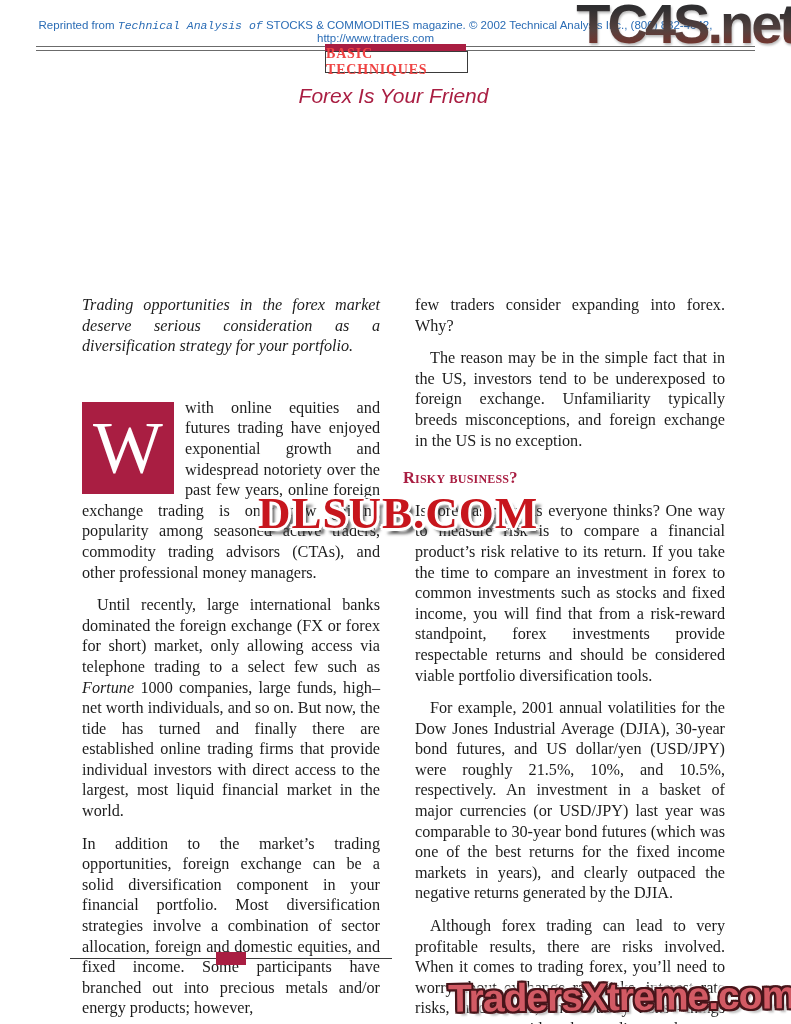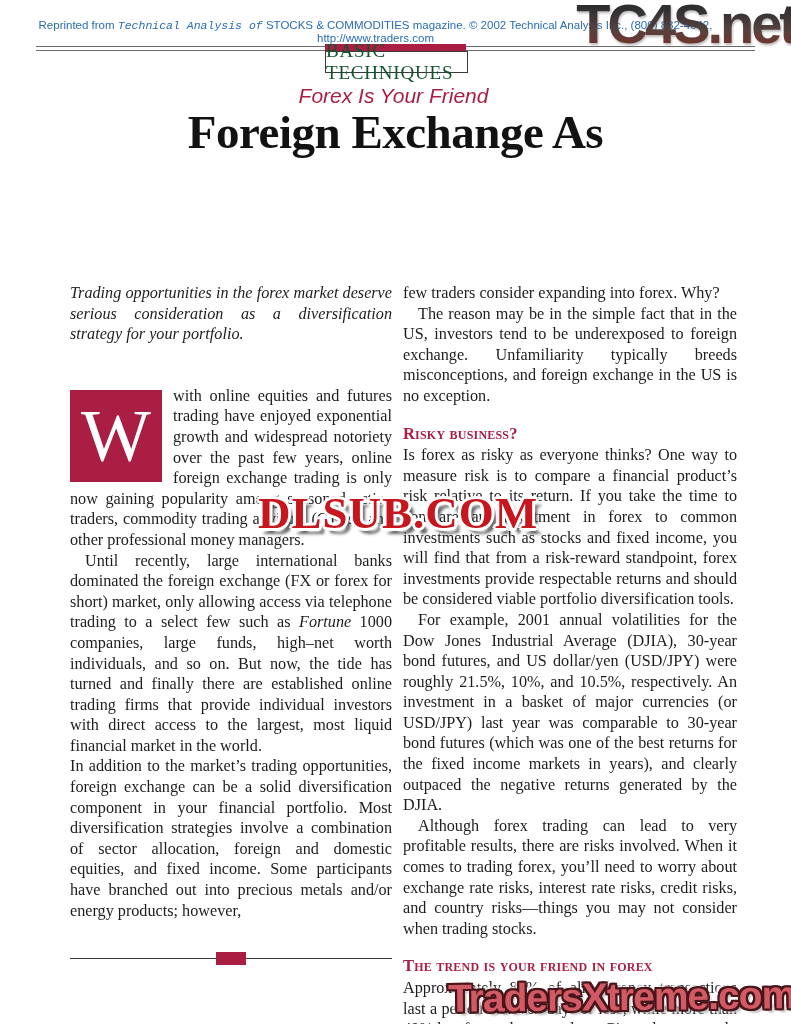--- a/index.html
+++ b/index.html
@@ -10,33 +10,33 @@
   .reprint{position:absolute;top:19px;left:0;right:40px;text-align:center;
            font-family:"Liberation Sans",sans-serif;font-size:11.5px;color:var(--header-blue,#2a6cb5);}
   .reprint i{font-family:Liberation Mono, monospace;}
 
   
   .rule{position:absolute;left:36px;width:719px;height:1px;background:#6b6b6b;}
   .rule.r1{top:46px;} .rule.r2{top:50px;}
   .kicker-bar{position:absolute;left:325px;top:44px;width:141px;height:7px;background:var(--accent,#a91e42);}
   .kicker-box{position:absolute;left:325px;top:51px;width:141px;height:20px;border:1.5px solid #3a3a3a;
               background:#fff;display:flex;align-items:center;justify-content:center;
-              font-weight:normal;font-size:19px;letter-spacing:.8px;color:#14532d;}
+              font-weight:bold;font-size:14px;letter-spacing:.8px;color:#ef4444;}
 
   .tagline{position:absolute;top:84px;left:0;right:4px;text-align:center;
            font-family:"Liberation Sans",sans-serif;font-style:italic;font-size:21px;
            color:var(--accent,#a91e42);}
   .title{position:absolute;top:106px;left:0;right:0;text-align:center;
          font-weight:bold;font-size:47px;line-height:53px;letter-spacing:-.5px;color:#121212;}
 
   
   .col{position:absolute;top:283px;font-size:16.2px;line-height:20.6px;text-align:justify;}
   .col-left{left:70px;width:322px;}
   .col-right{left:403px;width:334px;}
-  .col p{margin:0;}
+  .col p{margin:12px;}
   p.indent{text-indent:15px;}
   .intro{font-style:italic;margin-bottom:41px !important;}
   .dropcap{float:left;width:92px;height:92px;margin:4px 11px 3px 0;background:var(--accent,#a91e42);
            color:#fff;display:flex;align-items:center;justify-content:center;
            font-size:74px;line-height:74px;font-family:"Liberation Serif",serif;}
   h3.sechead{margin:17px 0 1px 0;font-size:16.5px;font-weight:bold;letter-spacing:.2px;
              font-variant:small-caps;color:var(--accent,#a91e42);text-align:left;}
 
   
   .byline-block{position:absolute;left:70px;top:946px;width:322px;text-align:center;}
@@ -71,21 +71,20 @@
   <div class="reprint"><span>Reprinted from </span><i>Technical Analysis of</i><span> STOCKS &amp; COMMODITIES magazine. © 2002 Technical Analysis Inc., (800) 832-4642, http://www.traders.com</span></div>
 
   <div class="rule r1"></div>
   <div class="rule r2"></div>
   <div class="kicker-bar"></div>
   <div class="kicker-box">BASIC TECHNIQUES</div>
 
   <div class="tagline">Forex Is Your Friend</div>
 
   <div class="title">
-    <div>Foreign Exchange As</div>
   </div>
 
   <div class="col col-left">
     <p class="intro">Trading opportunities in the forex market deserve serious consideration as a diversification strategy for your portfolio.</p>
     <p><span class="dropcap">W</span><span><span>with online equities and futures trading have enjoyed exponential growth and widespread notoriety over the past few years, online foreign exchange trading is only now gaining popularity among seasoned active traders, commodity trading advisors (CTAs), and other professional money managers.</span></span></p>
     <p class="indent"><span>Until recently, large international banks dominated the foreign exchange (FX or forex for short) market, only allowing access via telephone trading to a select few such as </span><i>Fortune</i><span> 1000 companies, large funds, high–net worth individuals, and so on. But now, the tide has turned and finally there are established online trading firms that provide individual investors with direct access to the largest, most liquid financial market in the world.</span></p>
     <p><span>In addition to the market’s trading opportunities, foreign exchange can be a solid diversification component in your financial portfolio. Most diversification strategies involve a combination of sector allocation, foreign and domestic equities, and fixed income. Some participants have branched out into precious metals and/or energy products; however,</span></p>
   </div>
 
   <div class="col col-right">

